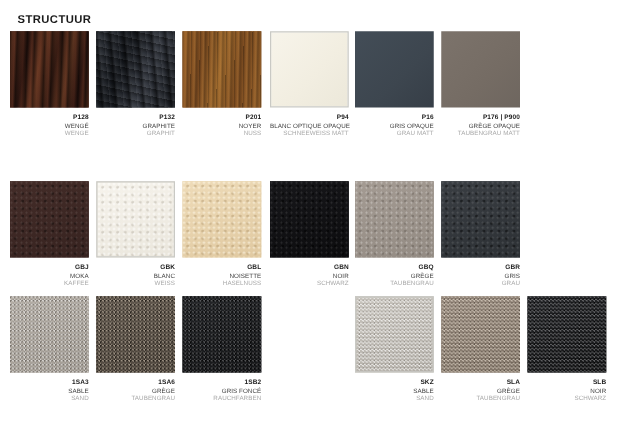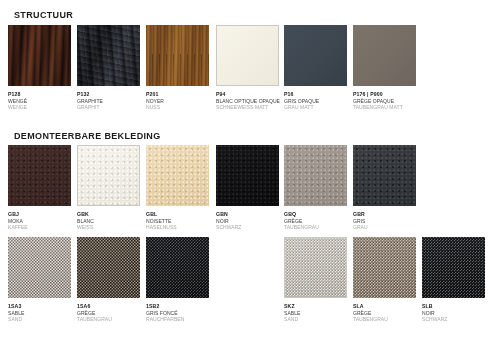--- a/index.html
+++ b/index.html
@@ -11,20 +11,21 @@
     height: 340px;
     background: #ffffff;
     font-family: "Liberation Sans", sans-serif;
     overflow: hidden;
     position: relative;
   }
   .page {
     position: relative;
     width: 456px;
     height: 340px;
+    text-align: right;
   }
 
   
   .section-title {
     position: absolute;
     left: 14px;
     font-size: 9px;
     font-weight: bold;
     letter-spacing: 0.35px;
     color: #1a1a1a;
@@ -290,21 +291,20 @@
       <div class="swatch tex-flat-grege"></div>
       <div class="labels">
         <span class="code">P176 | P900</span>
         <span class="name-fr">GRÈGE OPAQUE</span>
         <span class="name-de">TAUBENGRAU MATT</span>
       </div>
     </div>
 
   </div>
 
-  <div class="section-title" id="title-bekleding">DEMONTEERBARE BEKLEDING</div>
 
   <div class="row" id="row-leather">
 
     <div class="cell c0">
       <div class="swatch leather tex-leather-moka"></div>
       <div class="labels">
         <span class="code">GBJ</span>
         <span class="name-fr">MOKA</span>
         <span class="name-de">KAFFEE</span>
       </div>

